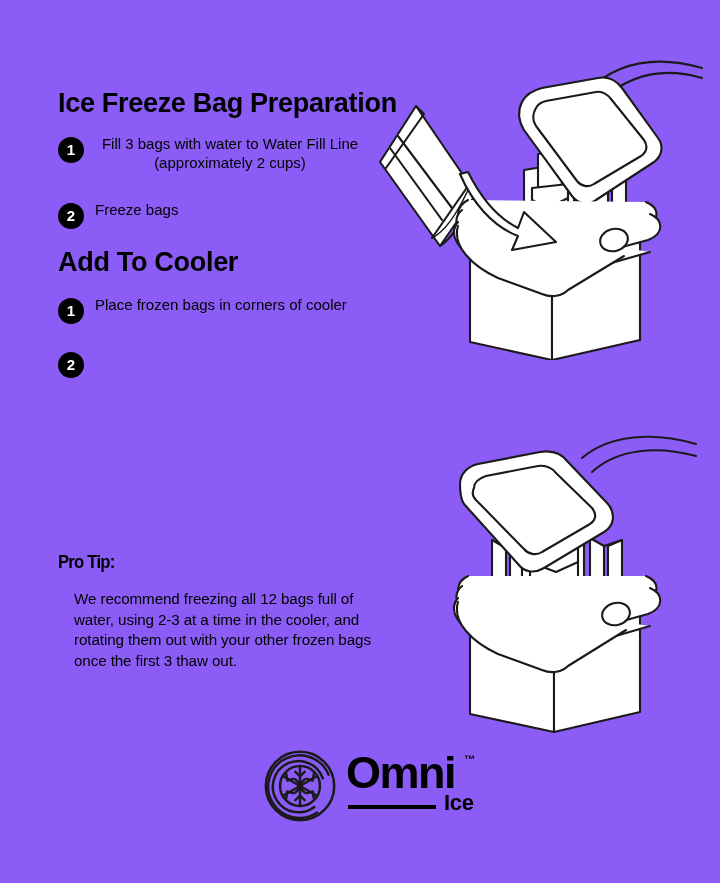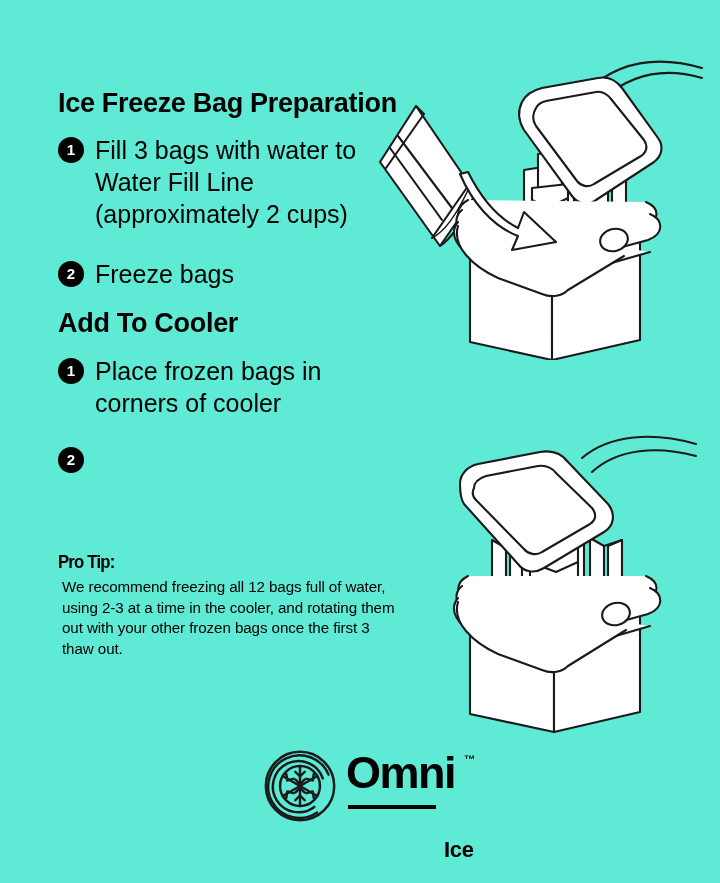--- a/index.html
+++ b/index.html
@@ -11,21 +11,21 @@
     width: 720px;
     height: 883px;
     position: relative;
     overflow: hidden;
     font-family: "Liberation Sans", sans-serif;
     color: #000000;
   }
   .page {
     position: absolute;
     inset: 0;
-    background: #5eead4;
+    background: #8b5cf6;
   }
 
   
   .text-col {
     position: absolute;
     left: 58px;
     top: 88px;
     width: 340px;
   }
 
@@ -60,24 +60,25 @@
     font-size: 15px;
     font-weight: bold;
     line-height: 26px;
     text-align: center;
     margin-right: 11px;
     margin-top: 3px;
     font-family: "Liberation Sans", sans-serif;
   }
 
   .step-text {
-    font-size: 25px;
+    font-size: 15px;
     line-height: 1.28;
     color: #000;
     max-width: 270px;
+    text-align: center;
   }
 
   
   .protip {
     position: absolute;
     left: 58px;
     top: 551px;
     width: 350px;
   }
   .protip-title {
@@ -85,21 +86,21 @@
     font-weight: bold;
     letter-spacing: -0.9px;
     font-stretch: condensed;
     margin: 0 0 2px 0;
     transform: scaleX(0.88);
     transform-origin: left center;
   }
   .protip-body {
     font-size: 15.2px;
     line-height: 1.36;
-    margin: 4px;
+    margin: 16px;
     letter-spacing: -0.1px;
   }
 
   
   .logo {
     position: absolute;
     left: 262px;
     top: 748px;
     width: 230px;
     height: 82px;
@@ -143,21 +144,20 @@
     background: #000;
   }
   .logo-ice {
     position: absolute;
     left: 98px;
     top: 44px;
     font-size: 22px;
     font-weight: 600;
     letter-spacing: -0.3px;
     line-height: 1;
-    margin-top: 47px;
   }
 
   
   .illo {
     position: absolute;
   }
   .illo-top   { left: 372px; top: 50px;  width: 348px; height: 310px; }
   .illo-bottom{ left: 414px; top: 428px; width: 300px; height: 306px; }
 
   .illo svg { display: block; }

